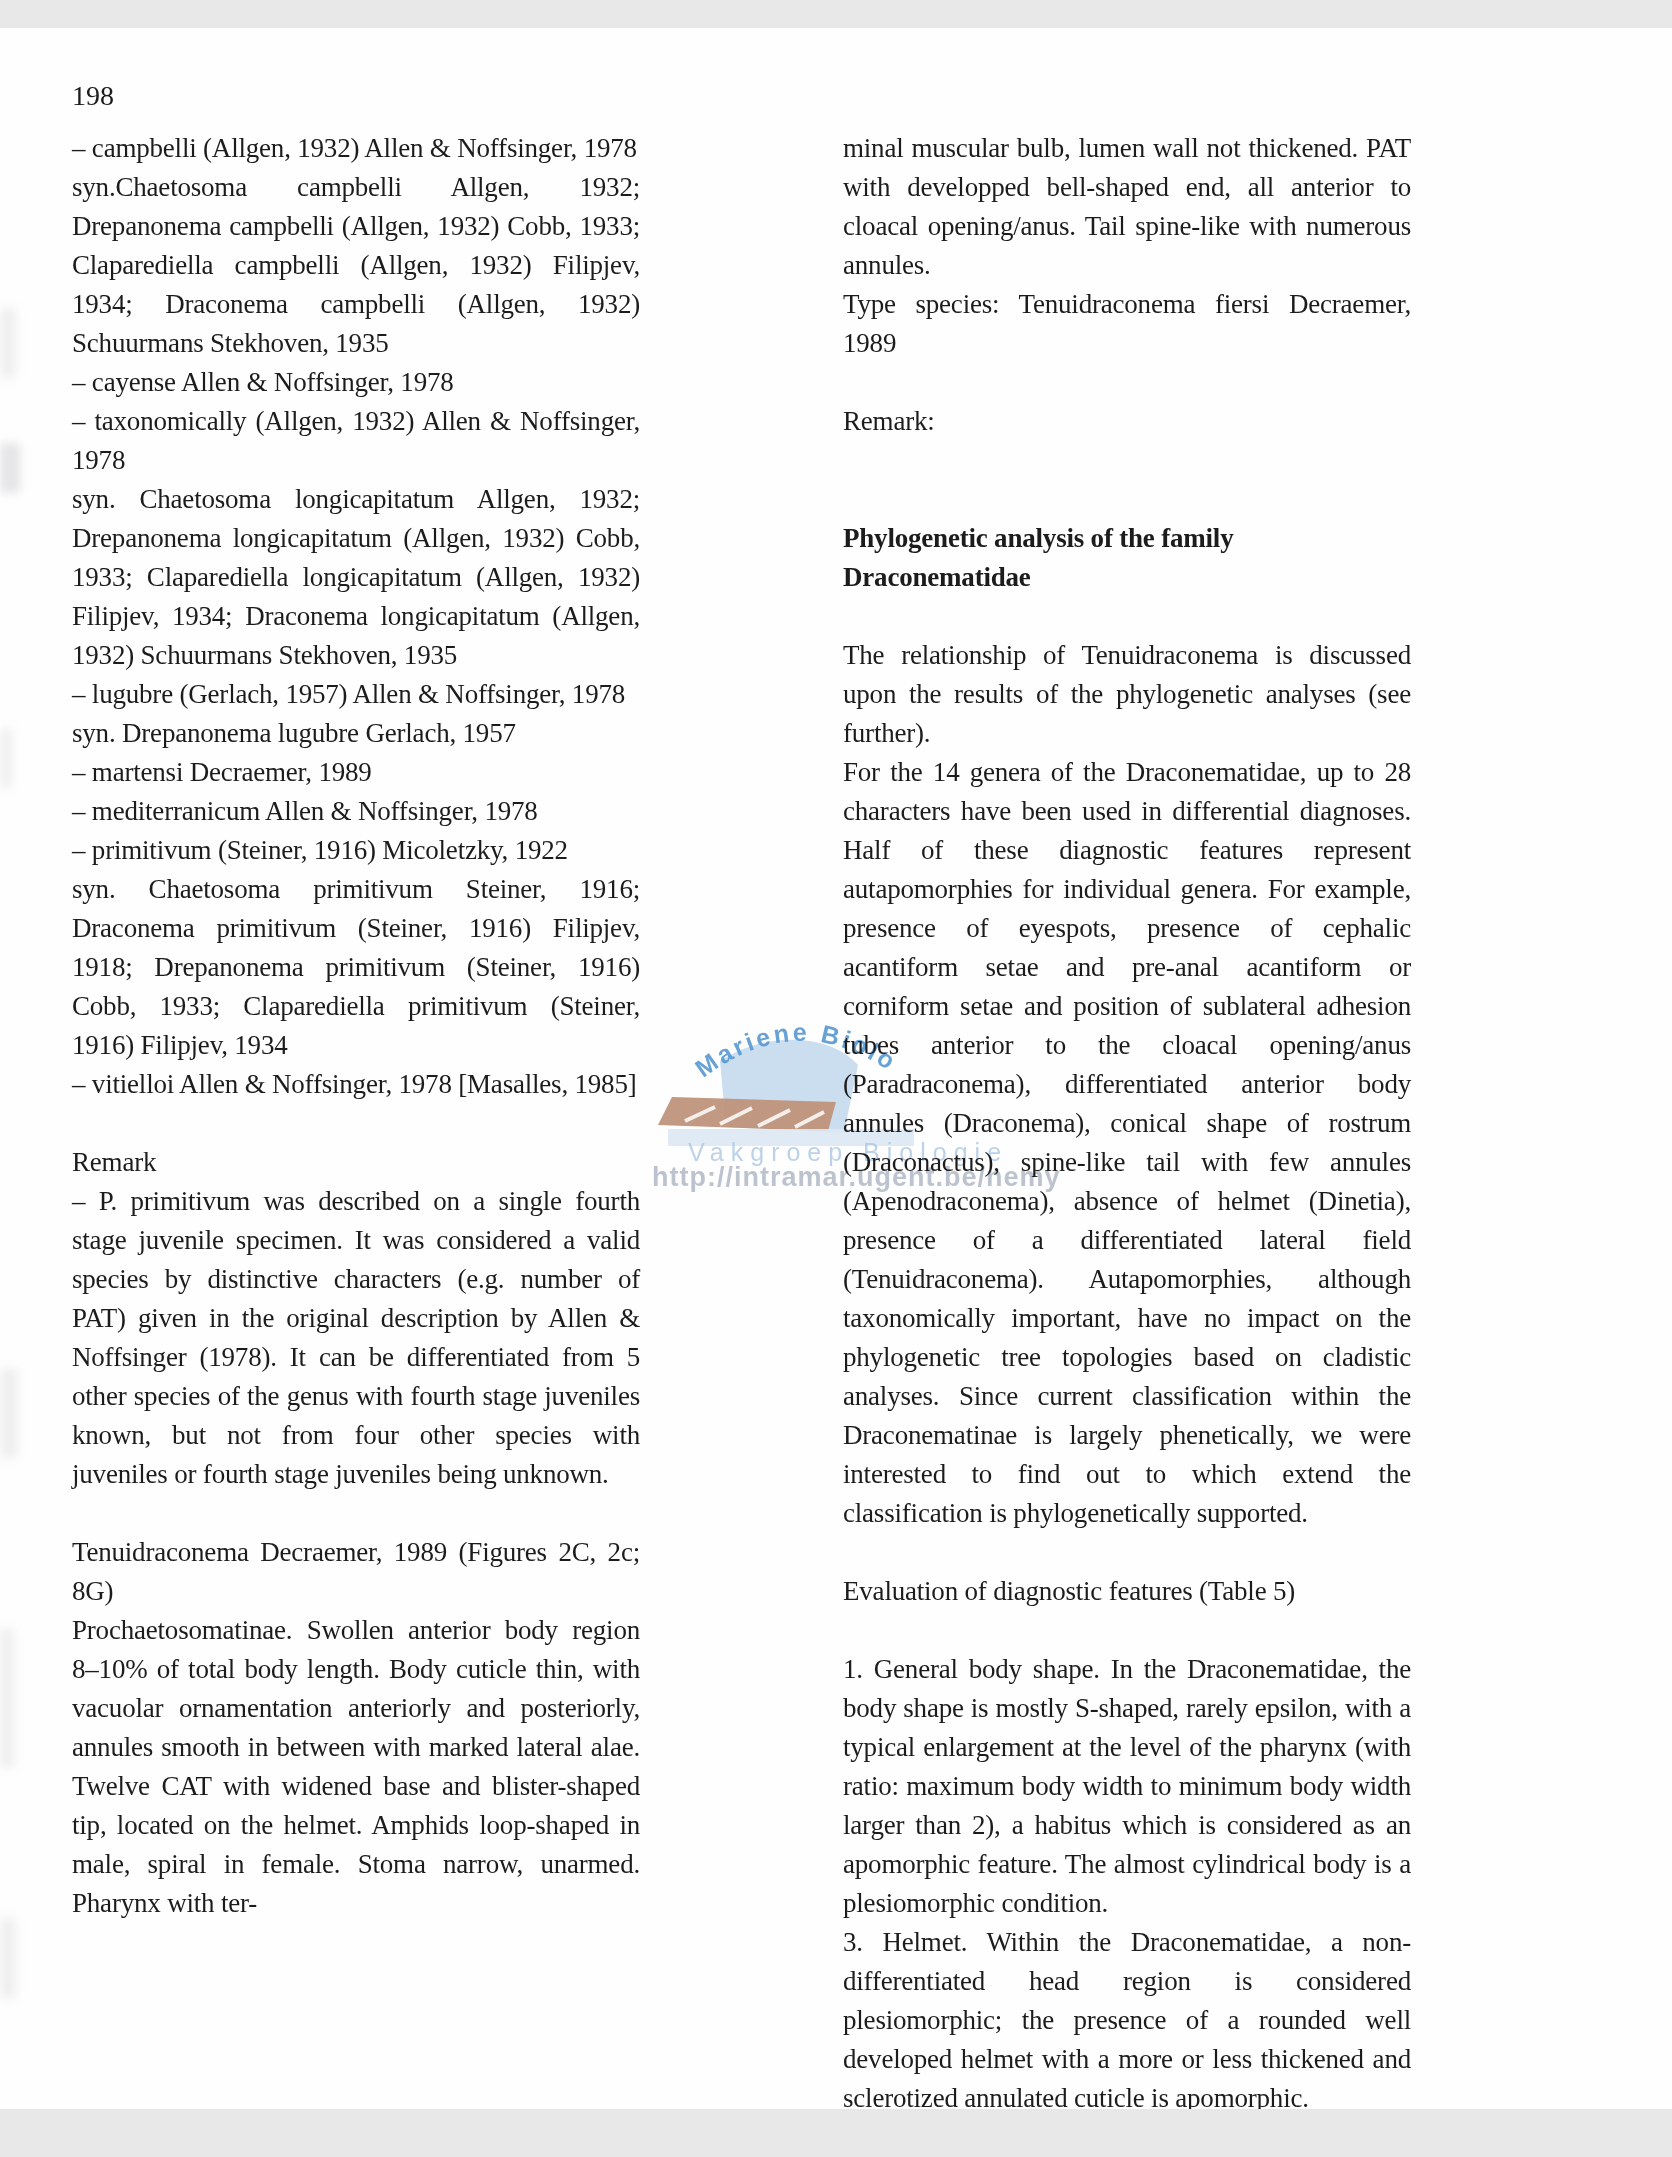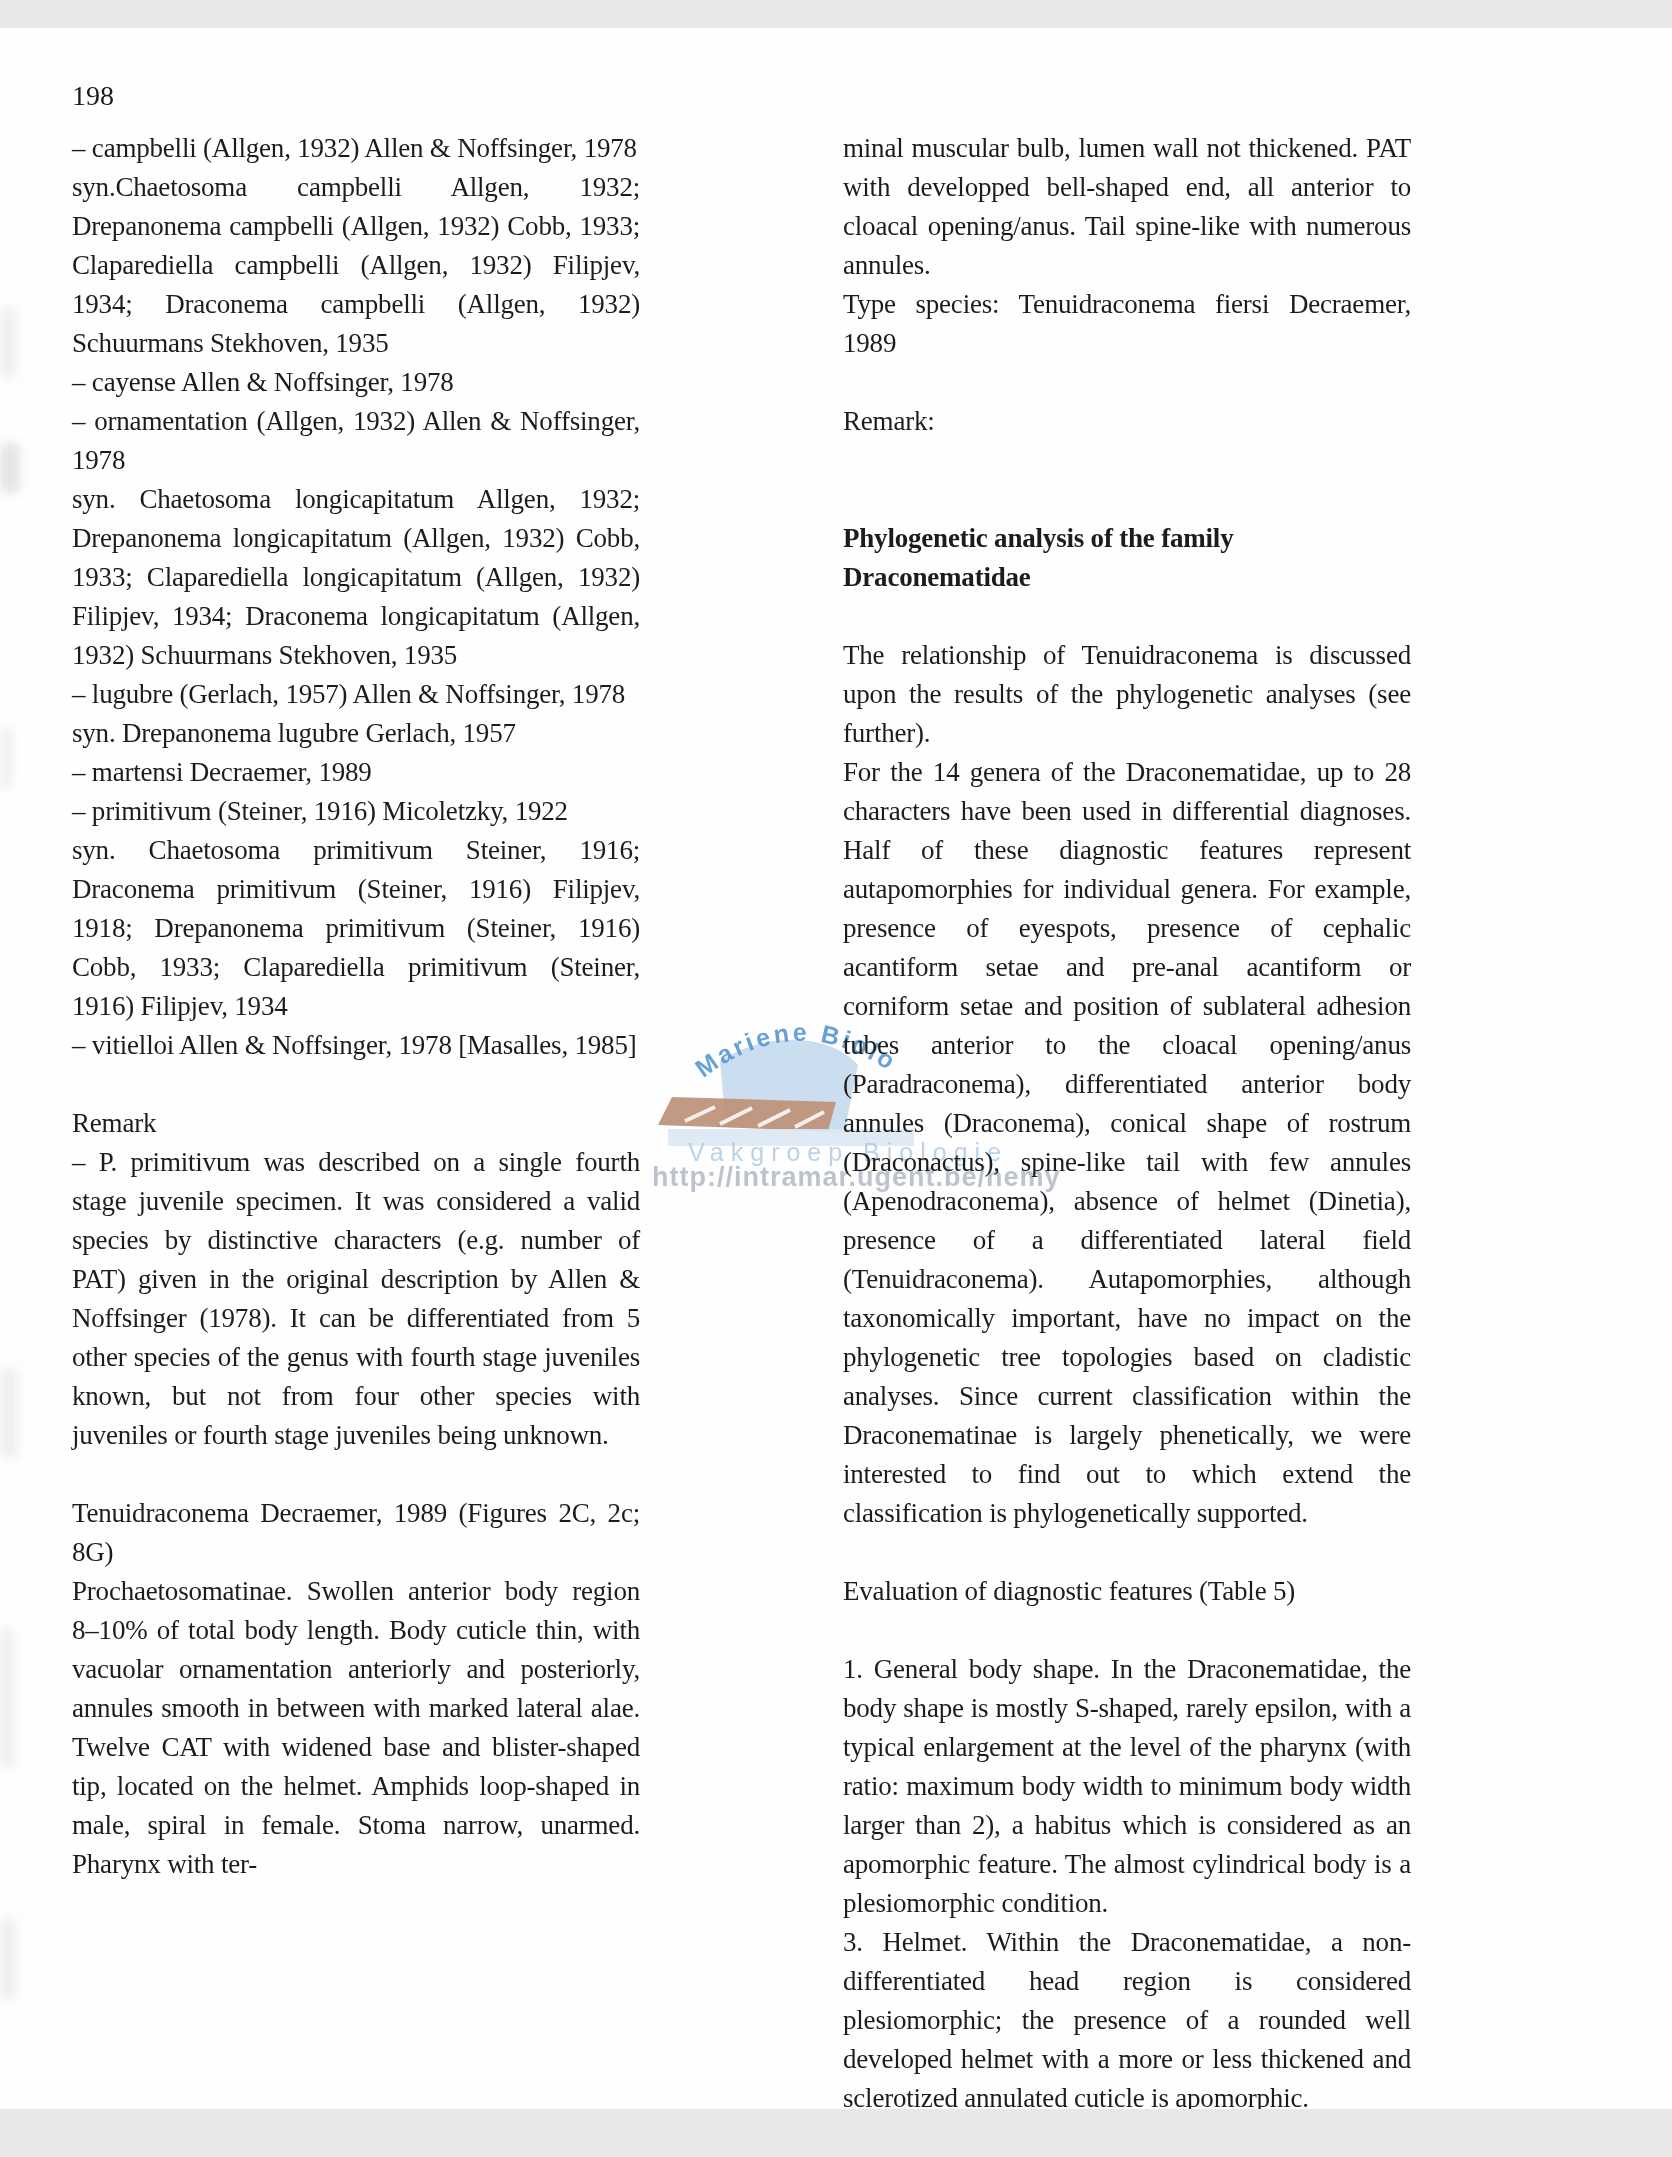--- a/index.html
+++ b/index.html
@@ -81,25 +81,26 @@
 
     <text x="58" y="158" font-family="Liberation Sans, sans-serif" font-size="25" letter-spacing="7" opacity="0.85" fill="#b0cbe6">Vakgroep Biologie</text>
 
     <text x="22" y="183" font-family="Liberation Sans, sans-serif" font-size="27" font-weight="bold" letter-spacing="1" opacity="0.65" fill="#9aa5b6">http://intramar.ugent.be/nemys/</text>
   </svg>
 
   <div class="col col-left">
       <p class="para entry"><span>– </span><span class="it">campbelli</span><span> (Allgen, 1932) Allen &amp; Noffsinger, 1978</span></p>
       <p class="para entry"><span>syn.</span><span class="it">Chaetosoma campbelli</span><span> Allgen, 1932; </span><span class="it">Drepanonema campbelli</span><span> (Allgen, 1932) Cobb, 1933; </span><span class="it">Claparediella campbelli</span><span> (Allgen, 1932) Filipjev, 1934; </span><span class="it">Draconema campbelli</span><span> (Allgen, 1932) Schuurmans Stekhoven, 1935</span></p>
       <p class="para entry"><span>– </span><span class="it">cayense</span><span> Allen &amp; Noffsinger, 1978</span></p>
-      <p class="para entry"><span>– </span><span class="it">ornamentation</span><span> (Allgen, 1932) Allen &amp; Noffsinger, 1978</span></p>
+      <p class="para entry"><span>– </span><span class="it">taxonomically</span><span> (Allgen, 1932) Allen &amp; Noffsinger, 1978</span></p>
       <p class="para entry"><span>syn. </span><span class="it">Chaetosoma longicapitatum</span><span> Allgen, 1932; </span><span class="it">Drepanonema longicapitatum</span><span> (Allgen, 1932) Cobb, 1933; </span><span class="it">Claparediella longicapitatum</span><span> (Allgen, 1932) Filipjev, 1934; </span><span class="it">Draconema longicapitatum</span><span> (Allgen, 1932) Schuurmans Stekhoven, 1935</span></p>
       <p class="para entry"><span>– </span><span class="it">lugubre</span><span> (Gerlach, 1957) Allen &amp; Noffsinger, 1978</span></p>
       <p class="para entry"><span>syn. </span><span class="it">Drepanonema lugubre</span><span> Gerlach, 1957</span></p>
       <p class="para entry"><span>– </span><span class="it">martensi</span><span> Decraemer, 1989</span></p>
+      <p class="para entry"><span>– </span><span class="it">mediterranicum</span><span> Allen &amp; Noffsinger, 1978</span></p>
       <p class="para entry"><span>– </span><span class="it">primitivum</span><span> (Steiner, 1916) Micoletzky, 1922</span></p>
       <p class="para entry"><span>syn. </span><span class="it">Chaetosoma primitivum</span><span> Steiner, 1916; </span><span class="it">Draconema primitivum</span><span> (Steiner, 1916) Filipjev, 1918; </span><span class="it">Drepanonema primitivum</span><span> (Steiner, 1916) Cobb, 1933; </span><span class="it">Claparediella primitivum</span><span> (Steiner, 1916) Filipjev, 1934</span></p>
       <p class="para entry"><span>– </span><span class="it">vitielloi</span><span> Allen &amp; Noffsinger, 1978 [Masalles, 1985]</span></p>
       <p class="para remark"><span class="it">Remark</span></p>
       <p class="para body"><span>– </span><span class="it">P. primitivum</span><span> was described on a single fourth stage juvenile specimen. It was considered a valid species by distinctive characters (e.g. number of PAT) given in the original description by Allen &amp; Noffsinger (1978). It can be differentiated from 5 other species of the genus with fourth stage juveniles known, but not from four other species with juveniles or fourth stage juveniles being unknown.</span></p>
       <p class="para remark"><span class="it">Tenuidraconema Decraemer, 1989 (Figures 2C, 2c; 8G)</span></p>
       <p class="para body"><span class="it">Prochaetosomatinae.</span><span> Swollen anterior body region 8–10% of total body length. Body cuticle thin, with vacuolar ornamentation anteriorly and posteriorly, annules smooth in between with marked lateral alae. Twelve CAT with widened base and blister-shaped tip, located on the helmet. Amphids loop-shaped in male, spiral in female. Stoma narrow, unarmed. Pharynx with ter-</span></p>
     </div>
   <div class="col col-right">
       <p class="para body"><span>minal muscular bulb, lumen wall not thickened. PAT with developped bell-shaped end, all anterior to cloacal opening/anus. Tail spine-like with numerous annules.</span></p>

